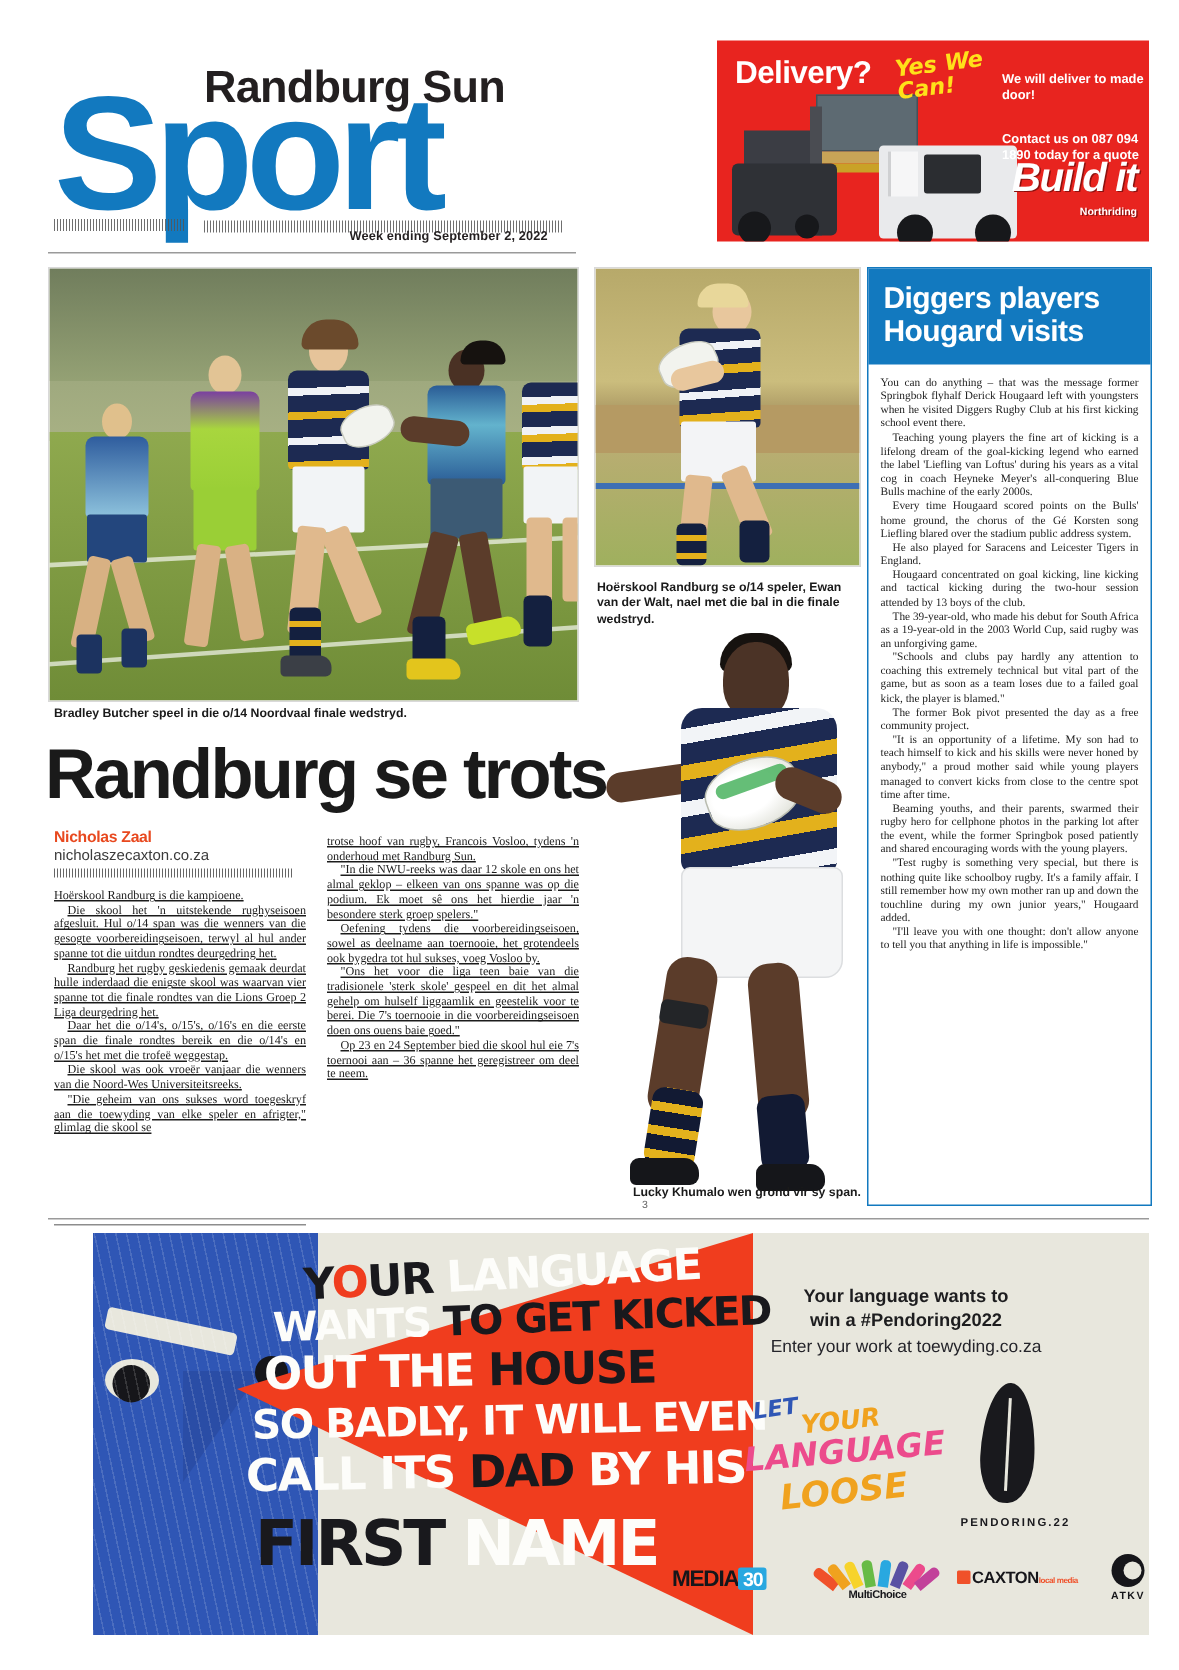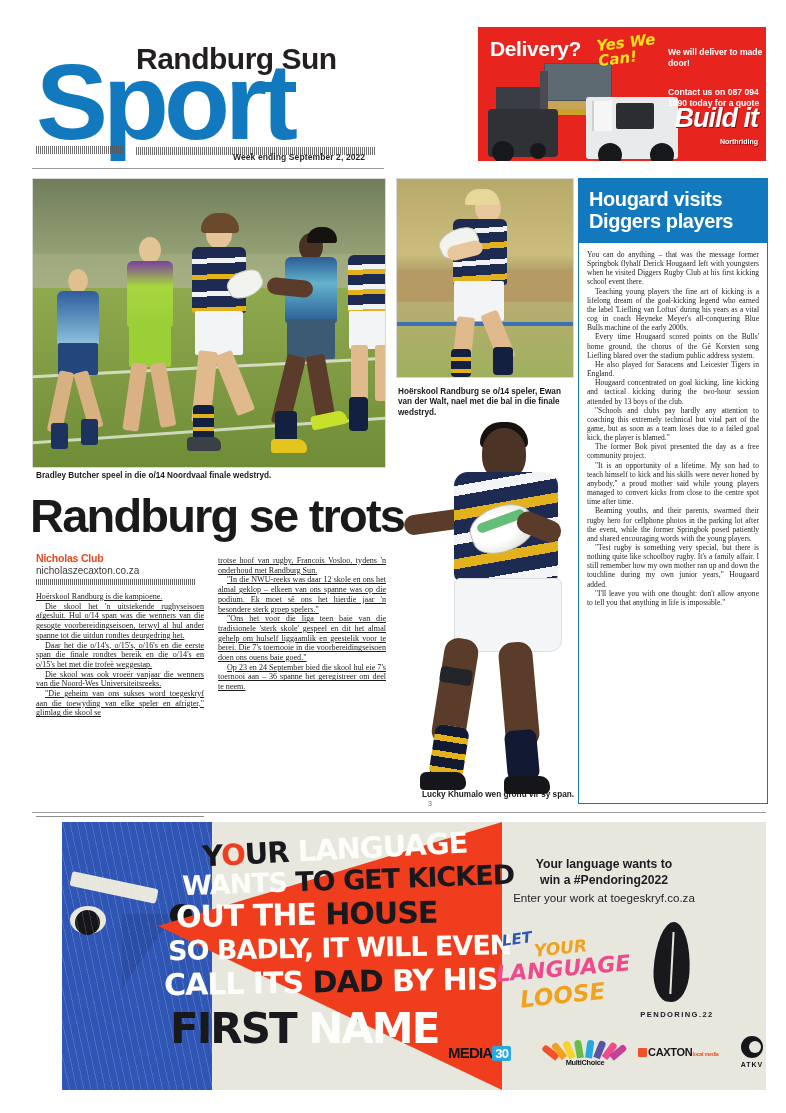--- a/index.html
+++ b/index.html
@@ -392,52 +392,55 @@
     <div class="co-ball"></div>
     <div class="co-ballstripe"></div>
     <div class="co-arm-r"></div>
   </div>
   <div class="cap cap3">Lucky Khumalo wen grond vir sy span.</div>
   <div class="pagenum">3</div>
 
   <div class="headline">Randburg se trots</div>
 
   <div class="byline">
-    <div class="by-name">Nicholas Club</div>
+    <div class="by-name">Nicholas Zaal</div>
     <div class="by-mail">nicholaszecaxton.co.za</div>
     <div class="by-rule"></div>
   </div>
 
   <div class="col col1">
     <p class="first">Hoërskool Randburg is die kampioene.</p>
     <p>Die skool het 'n uitstekende rughyseisoen afgesluit. Hul o/14 span was die wenners van die gesogte voorbereidingseisoen, terwyl al hul ander spanne tot die uitdun rondtes deurgedring het.</p>
+    <p>Randburg het rugby geskiedenis gemaak deurdat hulle inderdaad die enigste skool was waarvan vier spanne tot die finale rondtes van die Lions Groep 2 Liga deurgedring het.</p>
     <p>Daar het die o/14's, o/15's, o/16's en die eerste span die finale rondtes bereik en die o/14's en o/15's het met die trofeë weggestap.</p>
     <p>Die skool was ook vroeër vanjaar die wenners van die Noord-Wes Universiteitsreeks.</p>
     <p>"Die geheim van ons sukses word toegeskryf aan die toewyding van elke speler en afrigter," glimlag die skool se</p>
   </div>
   <div class="col-rule"></div>
 
   <div class="col col2">
     <p class="first">trotse hoof van rugby, Francois Vosloo, tydens 'n onderhoud met Randburg Sun.</p>
     <p>"In die NWU-reeks was daar 12 skole en ons het almal geklop – elkeen van ons spanne was op die podium. Ek moet sê ons het hierdie jaar 'n besondere sterk groep spelers."</p>
+    <p>Oefening tydens die voorbereidingseisoen, sowel as deelname aan toernooie, het grotendeels ook bygedra tot hul sukses, voeg Vosloo by.</p>
     <p>"Ons het voor die liga teen baie van die tradisionele 'sterk skole' gespeel en dit het almal gehelp om hulself liggaamlik en geestelik voor te berei. Die 7's toernooie in die  voorbereidingseisoen doen ons ouens baie goed."</p>
     <p>Op 23 en 24 September bied die skool hul eie 7's toernooi aan – 36 spanne het geregistreer om deel te neem.</p>
   </div>
 
   <div class="sidebar">
     <div class="sb-head">
+      <div>Diggers players</div>
       <div>Hougard visits</div>
-      <div>Diggers players</div>
     </div>
     <div class="sb-body">
       <p class="first">You can do anything – that was the message former Springbok flyhalf Derick Hougaard left with youngsters when he visited Diggers Rugby Club at his first kicking school event there.</p>
       <p>Teaching young players the fine art of kicking is a lifelong dream of the goal-kicking legend who earned the label 'Liefling van Loftus' during his years as a vital cog in coach Heyneke Meyer's all-conquering Blue Bulls machine of the early 2000s.</p>
       <p>Every time Hougaard scored points on the Bulls' home ground, the chorus of the Gé Korsten song Liefling blared over the stadium public address system.</p>
       <p>He also played for Saracens and Leicester Tigers in England.</p>
       <p>Hougaard concentrated on goal kicking, line kicking and tactical kicking during the two-hour session attended by 13 boys of the club.</p>
+      <p>The 39-year-old, who made his debut for South Africa as a 19-year-old in the 2003 World Cup, said rugby was an unforgiving game.</p>
       <p>"Schools and clubs pay hardly any attention to coaching this extremely technical but vital part of the game, but as soon as a team loses due to a failed goal kick, the player is blamed."</p>
       <p>The former Bok pivot presented the day as a free community project.</p>
       <p>"It is an opportunity of a lifetime. My son had to teach himself to kick and his skills were never honed by anybody," a proud mother said while young players managed to convert kicks from close to the centre spot time after time.</p>
       <p>Beaming youths, and their parents, swarmed their rugby hero for cellphone photos in the parking lot after the event, while the former Springbok posed patiently and shared encouraging words with the young players.</p>
       <p>"Test rugby is something very special, but there is nothing quite like schoolboy rugby. It's a family affair. I still remember how my own mother ran up and down the touchline during my own junior years," Hougaard added.</p>
       <p>"I'll leave you with one thought: don't allow anyone to tell you that anything in life is impossible."</p>
     </div>
   </div>
 
   <div class="hr-bottom"></div>
@@ -459,21 +462,21 @@
       <div class="pb-line l4">SO BADLY, IT WILL EVEN</div>
       <div class="pb-line l5"><span>CALL ITS </span><span class="dk">DAD</span><span> BY HIS</span></div>
       <div class="pb-line l6"><span>FIRST </span><span class="wh">NAME</span></div>
     </div>
 
     <div class="pb-right">
       <div class="pb-h1">
         <div>Your language wants to</div>
         <div>win a #Pendoring2022</div>
       </div>
-      <div class="pb-h2">Enter your work at toegeskryf.co.za</div>
+      <div class="pb-h2">Enter your work at toewyding.co.za</div>
 
       <div class="pb-lyll">
         <span class="w1">LET</span>
         <span class="w2">YOUR</span>
         <span class="w3">LANGUAGE</span>
         <span class="w4">LOOSE</span>
       </div>
 
       <div class="pb-feather"></div>
       <div class="pb-pend">PENDORING.22</div>

